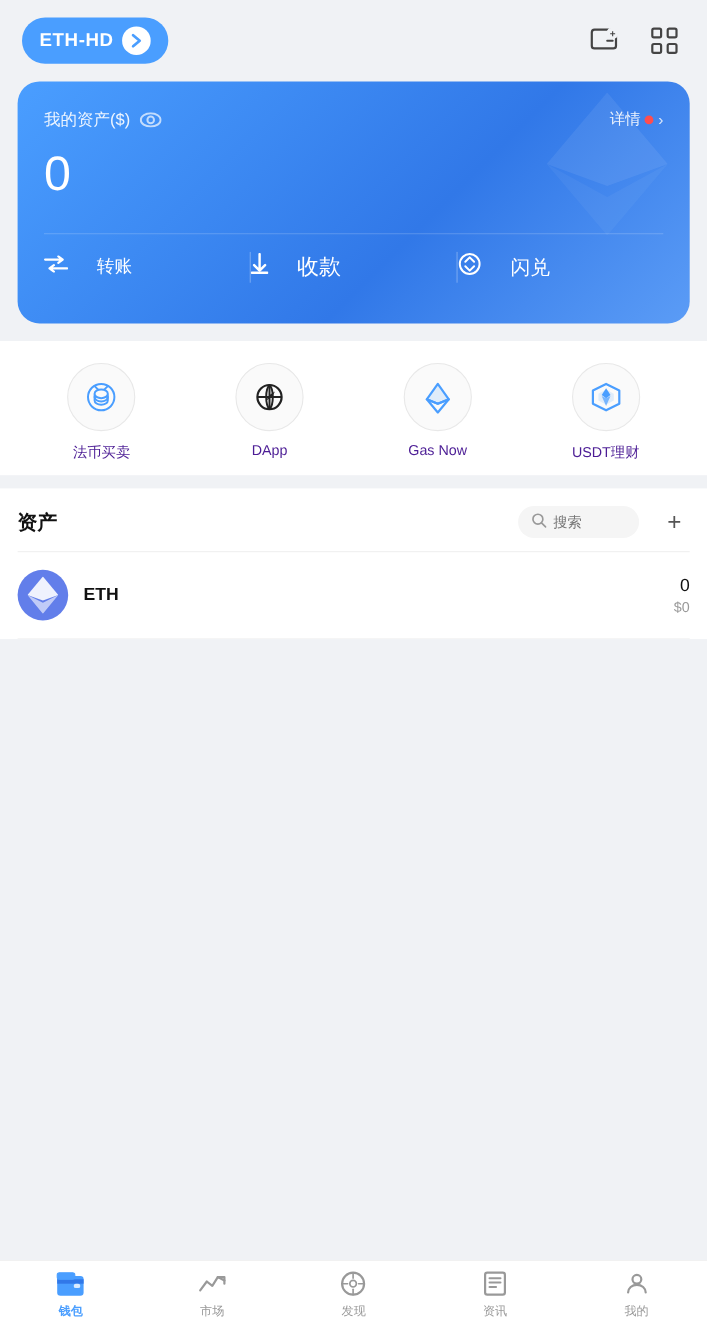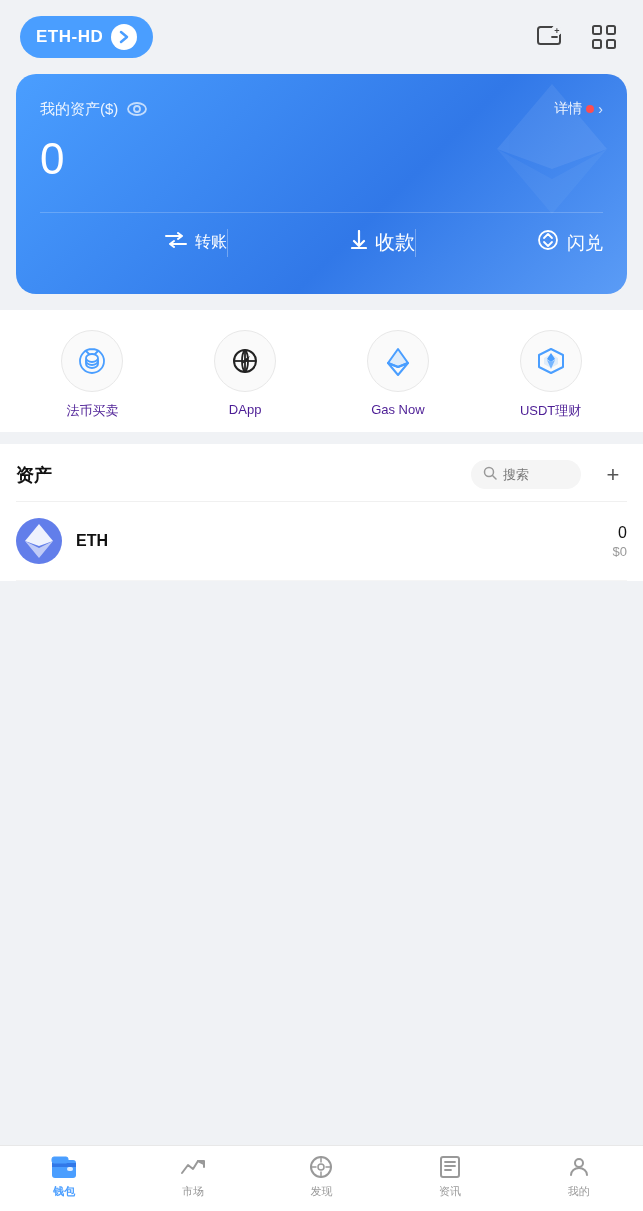--- a/index.html
+++ b/index.html
@@ -124,22 +124,22 @@
     .balance-actions {
       display: flex;
       align-items: center;
       margin-top: 28px;
       border-top: 1px solid rgba(255,255,255,0.2);
     }
     .balance-action {
       flex: 1;
       display: flex;
       align-items: center;
-      justify-content: flex-end;
-      gap: 8px;
+      justify-content: flex-start;
+      gap: 26px;
       padding: 16px 0;
       color: #fff;
       font-size: 16px;
       cursor: pointer;
     }
     .balance-action-divider {
       width: 1px;
       height: 28px;
       background: rgba(255,255,255,0.3);
     }

